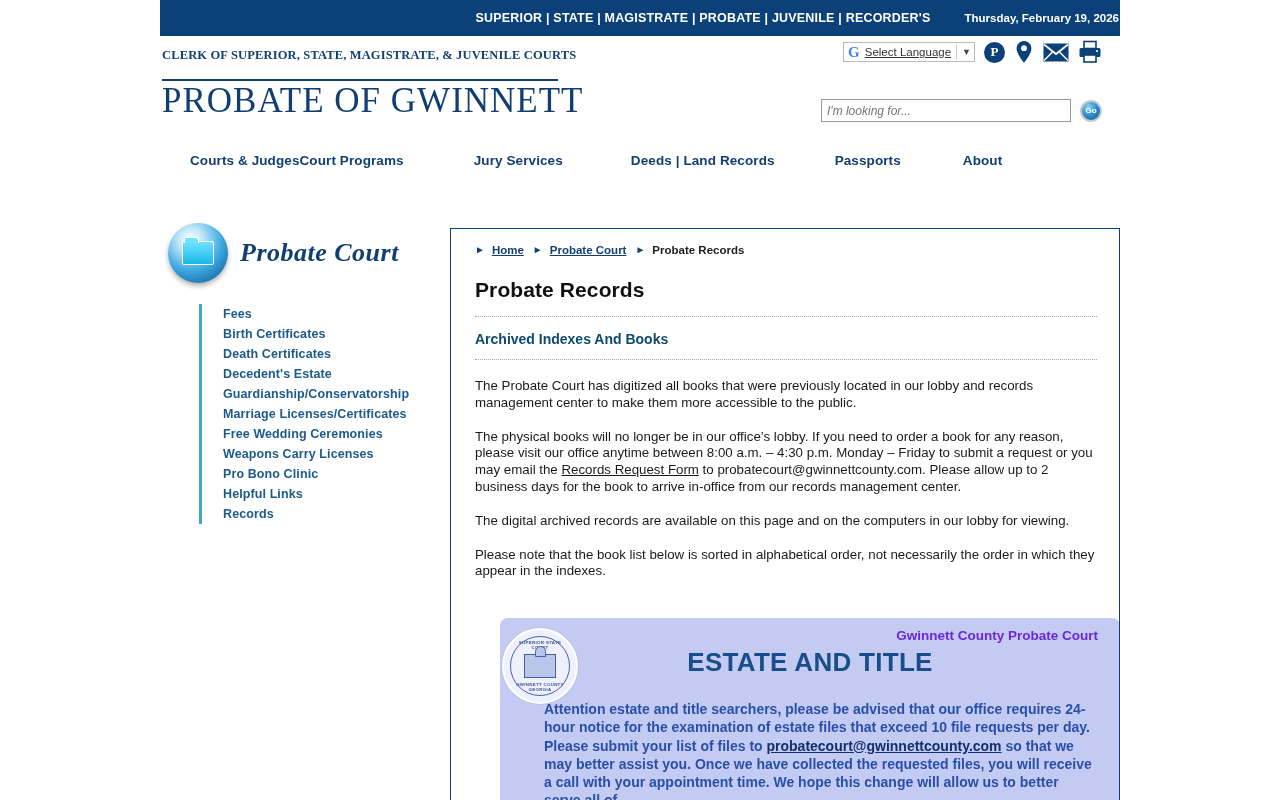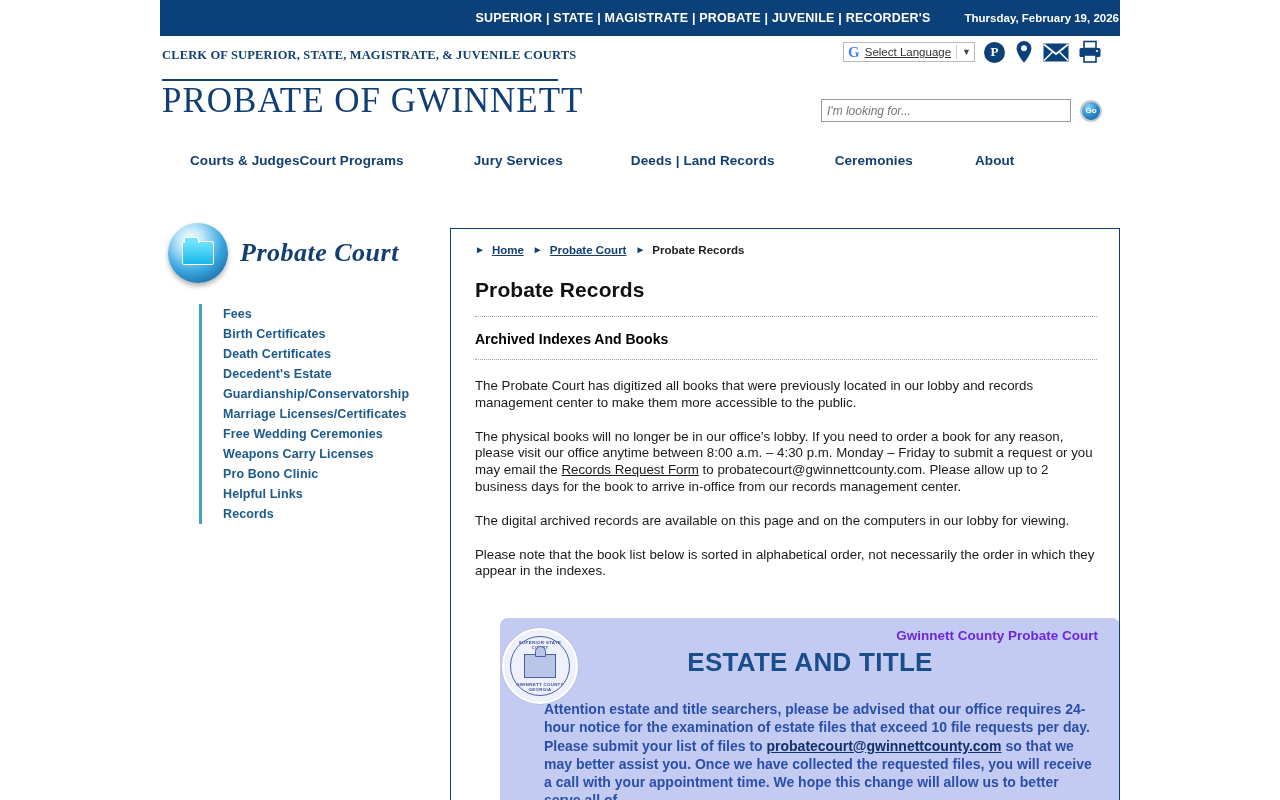--- a/index.html
+++ b/index.html
@@ -302,21 +302,21 @@
     letter-spacing: 0.1px;
   }
   .title-rule {
     border-bottom: 1px dotted #9aa7b3;
     margin-top: 14px;
   }
 
   .section-head {
     font-size: 14px;
     font-weight: bold;
-    color: #000000;
+    color: #0c4a6e;
     margin-top: 14px;
   }
   .section-rule {
     border-bottom: 1px dotted #9aa7b3;
     margin-top: 12px;
   }
 
   .body-p {
     font-size: 13.3px;
     color: #1a1a1a;
@@ -472,21 +472,21 @@
       <input class="search-input" type="text" placeholder="I'm looking for..." style="">
       <span class="go-btn">Go</span>
     </div>
   </div>
 
   <div class="mainnav">
     <span class="nav-item">Courts &amp; Judges</span>
     <span class="nav-item">Court Programs</span>
     <span class="nav-item">Jury Services</span>
     <span class="nav-item">Deeds | Land Records</span>
-    <span class="nav-item">Ceremonies</span>
+    <span class="nav-item">Passports</span>
     <span class="nav-item">About</span>
   </div>
 
   <div class="sidebar">
     <div class="pc-logo-row">
       <span class="pc-orb">
         <span class="pc-folder"></span>
       </span>
       <span class="pc-title">Probate Court</span>
     </div>

